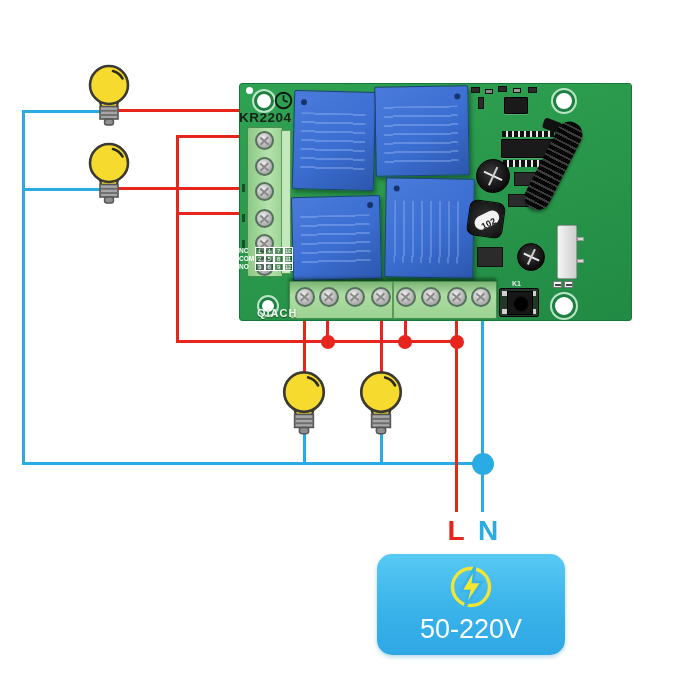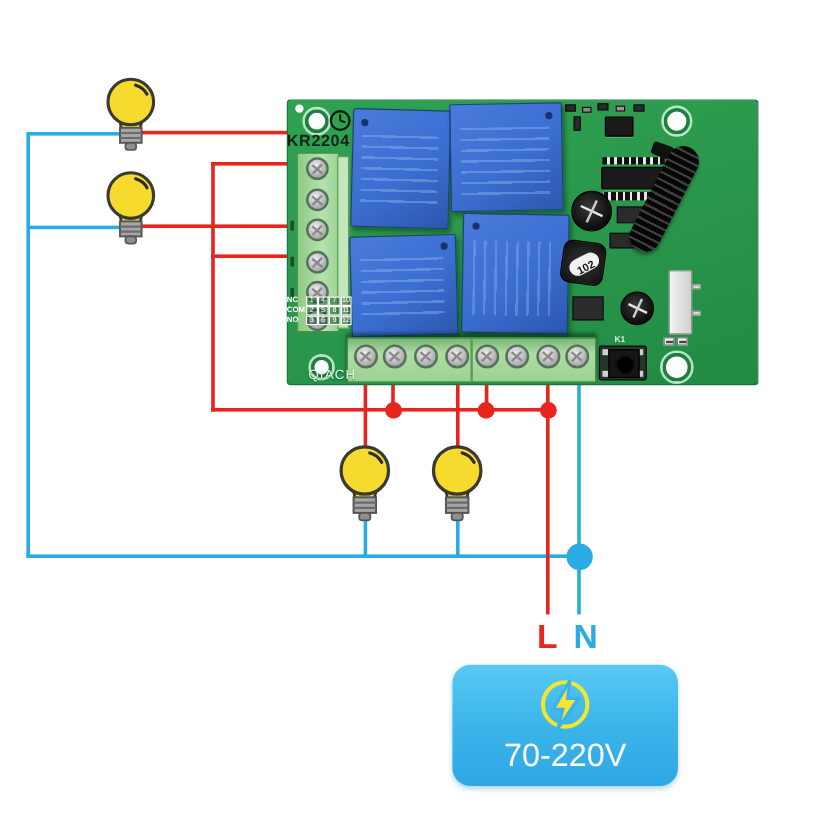--- a/index.html
+++ b/index.html
@@ -37,21 +37,21 @@
   .microsmd{position:absolute;background:#2b2b2b;border:1px solid #111;}
   .dash{position:absolute;width:3px;height:8px;background:#143c22;opacity:.8;}
 
   
   .ptable{position:absolute;left:239px;top:247px;}
   .prow{display:flex;height:8px;align-items:center;}
   .plabel{width:16px;font-size:6.5px;font-weight:bold;color:#fff;line-height:8px;}
   .pcell{width:9.5px;height:8px;border:1px solid #fff;background:rgba(0,60,25,.45);
     color:#fff;font-size:6px;text-align:center;line-height:6px;}
 
-  .brand{position:absolute;color:#eef7ee;font-weight:normal;font-size:11px;letter-spacing:1px;text-shadow:0 1px 1px rgba(0,40,10,.6);}
+  .brand{position:absolute;color:#eef7ee;font-weight:bold;font-size:11px;letter-spacing:1px;text-shadow:0 1px 1px rgba(0,40,10,.6);}
   .model{position:absolute;color:#17231a;font-size:13.5px;font-weight:bold;letter-spacing:.5px;}
 
   
   .plab{position:absolute;font-size:28px;font-weight:bold;width:26px;text-align:center;}
   .acbox{position:absolute;left:377px;top:554px;width:188px;height:101px;border-radius:15px;
     background:linear-gradient(180deg,#57C9F3 0%,#3AB3EA 55%,#2EA7E5 100%);
     box-shadow:0 2px 4px rgba(40,140,190,.35);}
   .acrow{position:absolute;left:0;top:7px;width:100%;height:52px;display:flex;align-items:center;justify-content:center;gap:8px;}
   .actext{color:#fff;font-size:42px;line-height:1;}
   .acvolt{position:absolute;left:0;top:60px;width:100%;text-align:center;color:#fff;font-size:27px;}
@@ -266,16 +266,16 @@
 
   <div class="acbox">
     <div class="acrow">
       <span class="abs" style="position:static;width:44px;height:44px;display:inline-block;">
         <svg viewBox="0 0 44 44" width="44" height="44">
           <circle cx="22" cy="22" r="18.5" fill="none" stroke="#F2E633" stroke-width="3.4"></circle>
           <polygon points="26,2 12,26 20,26 16,42 33,17 24,17" fill="#F2E633" stroke="#3AB3EA" stroke-width="2.6"></polygon>
         </svg>
       </span>
     </div>
-    <div class="acvolt">70-220V</div>
+    <div class="acvolt">50-220V</div>
   </div>
 
 </div>
 
 </body></html>

